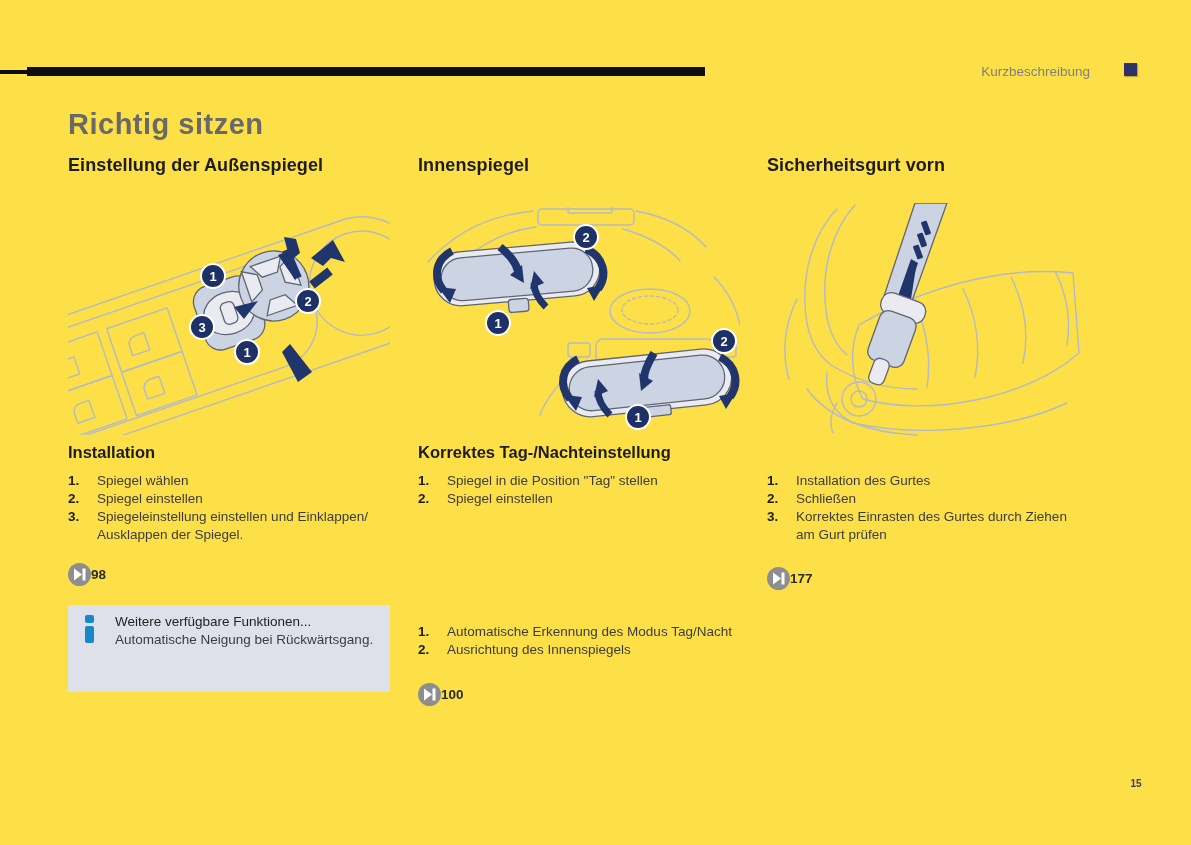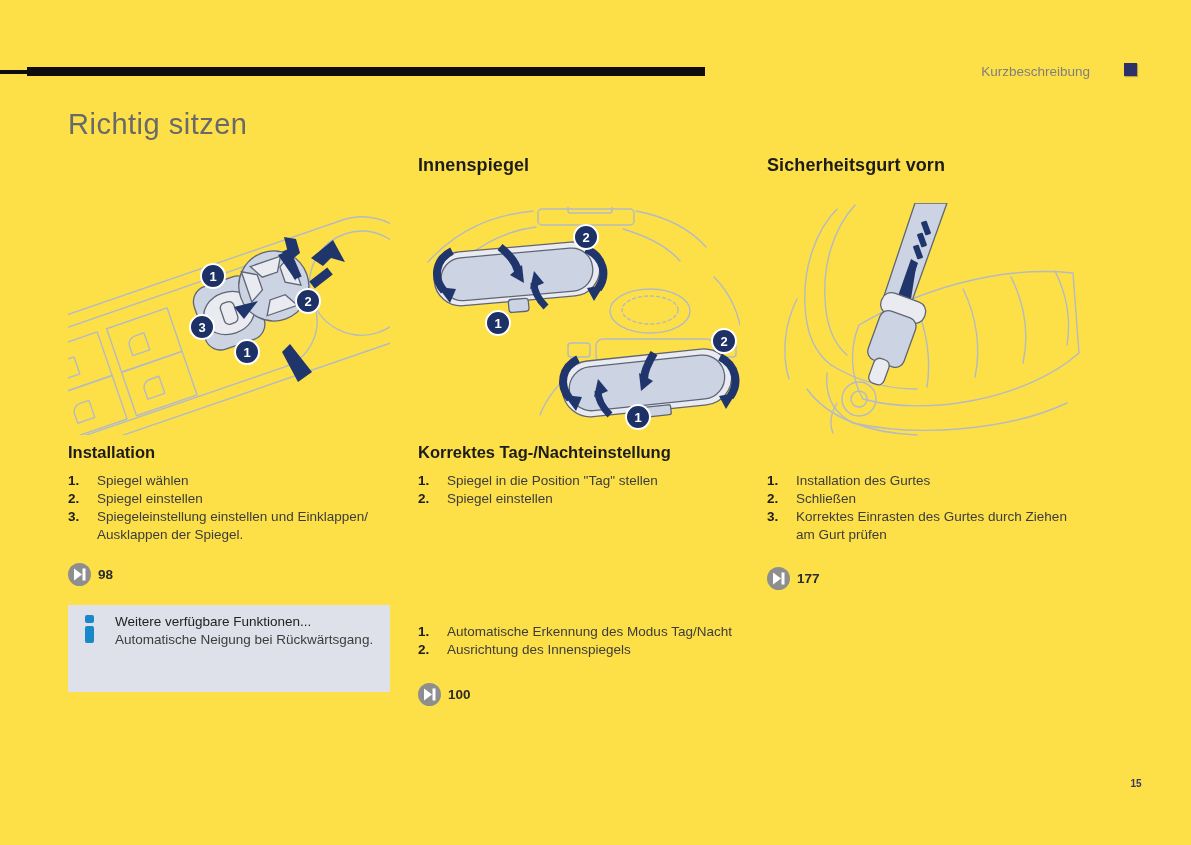--- a/index.html
+++ b/index.html
@@ -18,37 +18,37 @@
   }
   html,body{margin:0;padding:0;background:#ffffff;}
   .page{
     position:relative;width:1191px;height:845px;background:#fde047;overflow:hidden;
     font-family:"Liberation Sans","DejaVu Sans",sans-serif;color:var(--body);padding-left:42px;
   }
   .rule-thin{position:absolute;left:0;top:70px;width:27px;height:4px;background:#0d0d0d;}
   .rule-thick{position:absolute;left:27px;top:67px;width:678px;height:9px;background:#0d0d0d;}
   .hdr-label{position:absolute;top:64px;left:968px;width:122px;text-align:right;font-size:13.5px;color:var(--gray-label);}
   .hdr-square{position:absolute;left:1124px;top:63px;width:13px;height:13px;background:#2e3168;box-shadow:1px 1px 1px rgba(0,0,0,.25);}
-  .page-title{position:absolute;left:68px;top:108px;font-size:29px;color:#696969;letter-spacing:.5px;font-weight:400;}
+  .page-title{position:absolute;left:68px;top:108px;font-size:29px;color:#696969;letter-spacing:.5px;font-weight:700;}
   .pagenum{position:absolute;left:1122px;top:778px;width:28px;text-align:center;font-size:10px;font-weight:bold;color:#333a66;}
 
   .col{position:absolute;top:155px;height:560px;}
   .col1{left:68px;width:322px;}
   .col2{left:418px;width:322px;}
   .col3{left:767px;width:318px;}
 
   .col-heading{position:absolute;top:0;left:0;font-size:18px;font-weight:bold;color:var(--ink);letter-spacing:.1px;}
   .figure{position:absolute;left:0;}
   .subheading{position:absolute;left:0;font-size:16.5px;font-weight:bold;color:var(--ink);line-height:19px;}
   .olist{position:absolute;left:0;right:0;}
   .li{display:flex;font-size:13.5px;line-height:18px;color:var(--body);}
   .li .num{width:29px;flex:0 0 29px;font-weight:bold;color:var(--ink);}
   .li .txt{flex:1;}
 
-  .pageref{position:absolute;left:0;display:flex;align-items:center;gap:7px;}
+  .pageref{position:absolute;left:0;display:flex;align-items:center;gap:0;}
   .pageref .refnum{font-size:13.5px;font-weight:bold;color:#2b2b2b;}
   .reficon{width:23px;height:23px;display:block;}
 
   .infobox{position:absolute;left:0;top:450px;width:322px;height:87px;background:var(--infobg);}
   .infobox .iicon{position:absolute;left:17px;top:10px;width:9px;height:28px;}
   .iicon .dot{position:absolute;left:0;top:0;width:9px;height:8px;background:var(--infoblue);border-radius:2px;}
   .iicon .stem{position:absolute;left:0;top:11px;width:9px;height:17px;background:var(--infoblue);border-radius:2px;}
   .infobox .ib-title{position:absolute;left:47px;top:9px;font-size:13.5px;font-weight:normal;color:#222;}
   .infobox .ib-body{position:absolute;left:47px;top:27px;font-size:13.5px;color:var(--body);}
 
@@ -66,20 +66,21 @@
 <div class="page">
 
   <div class="rule-thin"></div>
   <div class="rule-thick"></div>
   <div class="hdr-label">Kurzbeschreibung</div>
   <div class="hdr-square"></div>
 
   <h1 class="page-title" style="margin:0">Richtig sitzen</h1>
 
   <div class="col col1">
+    <div class="col-heading">Einstellung der Außenspiegel</div>
 
     <svg class="figure" style="top:50px" width="322" height="230" viewBox="0 0 322 230">
 
       <g transform="rotate(-19 160 120)">
         <rect class="lineart" x="-95" y="58" width="460" height="132" rx="64"></rect>
         <rect class="lineart" x="-82" y="70" width="330" height="108" rx="48"></rect>
         <circle class="lineart" cx="300" cy="124" r="52"></circle>
 
         <rect class="lineart" x="-30" y="84" width="64" height="46"></rect>
         <rect class="lineart" x="-30" y="130" width="64" height="46"></rect>

